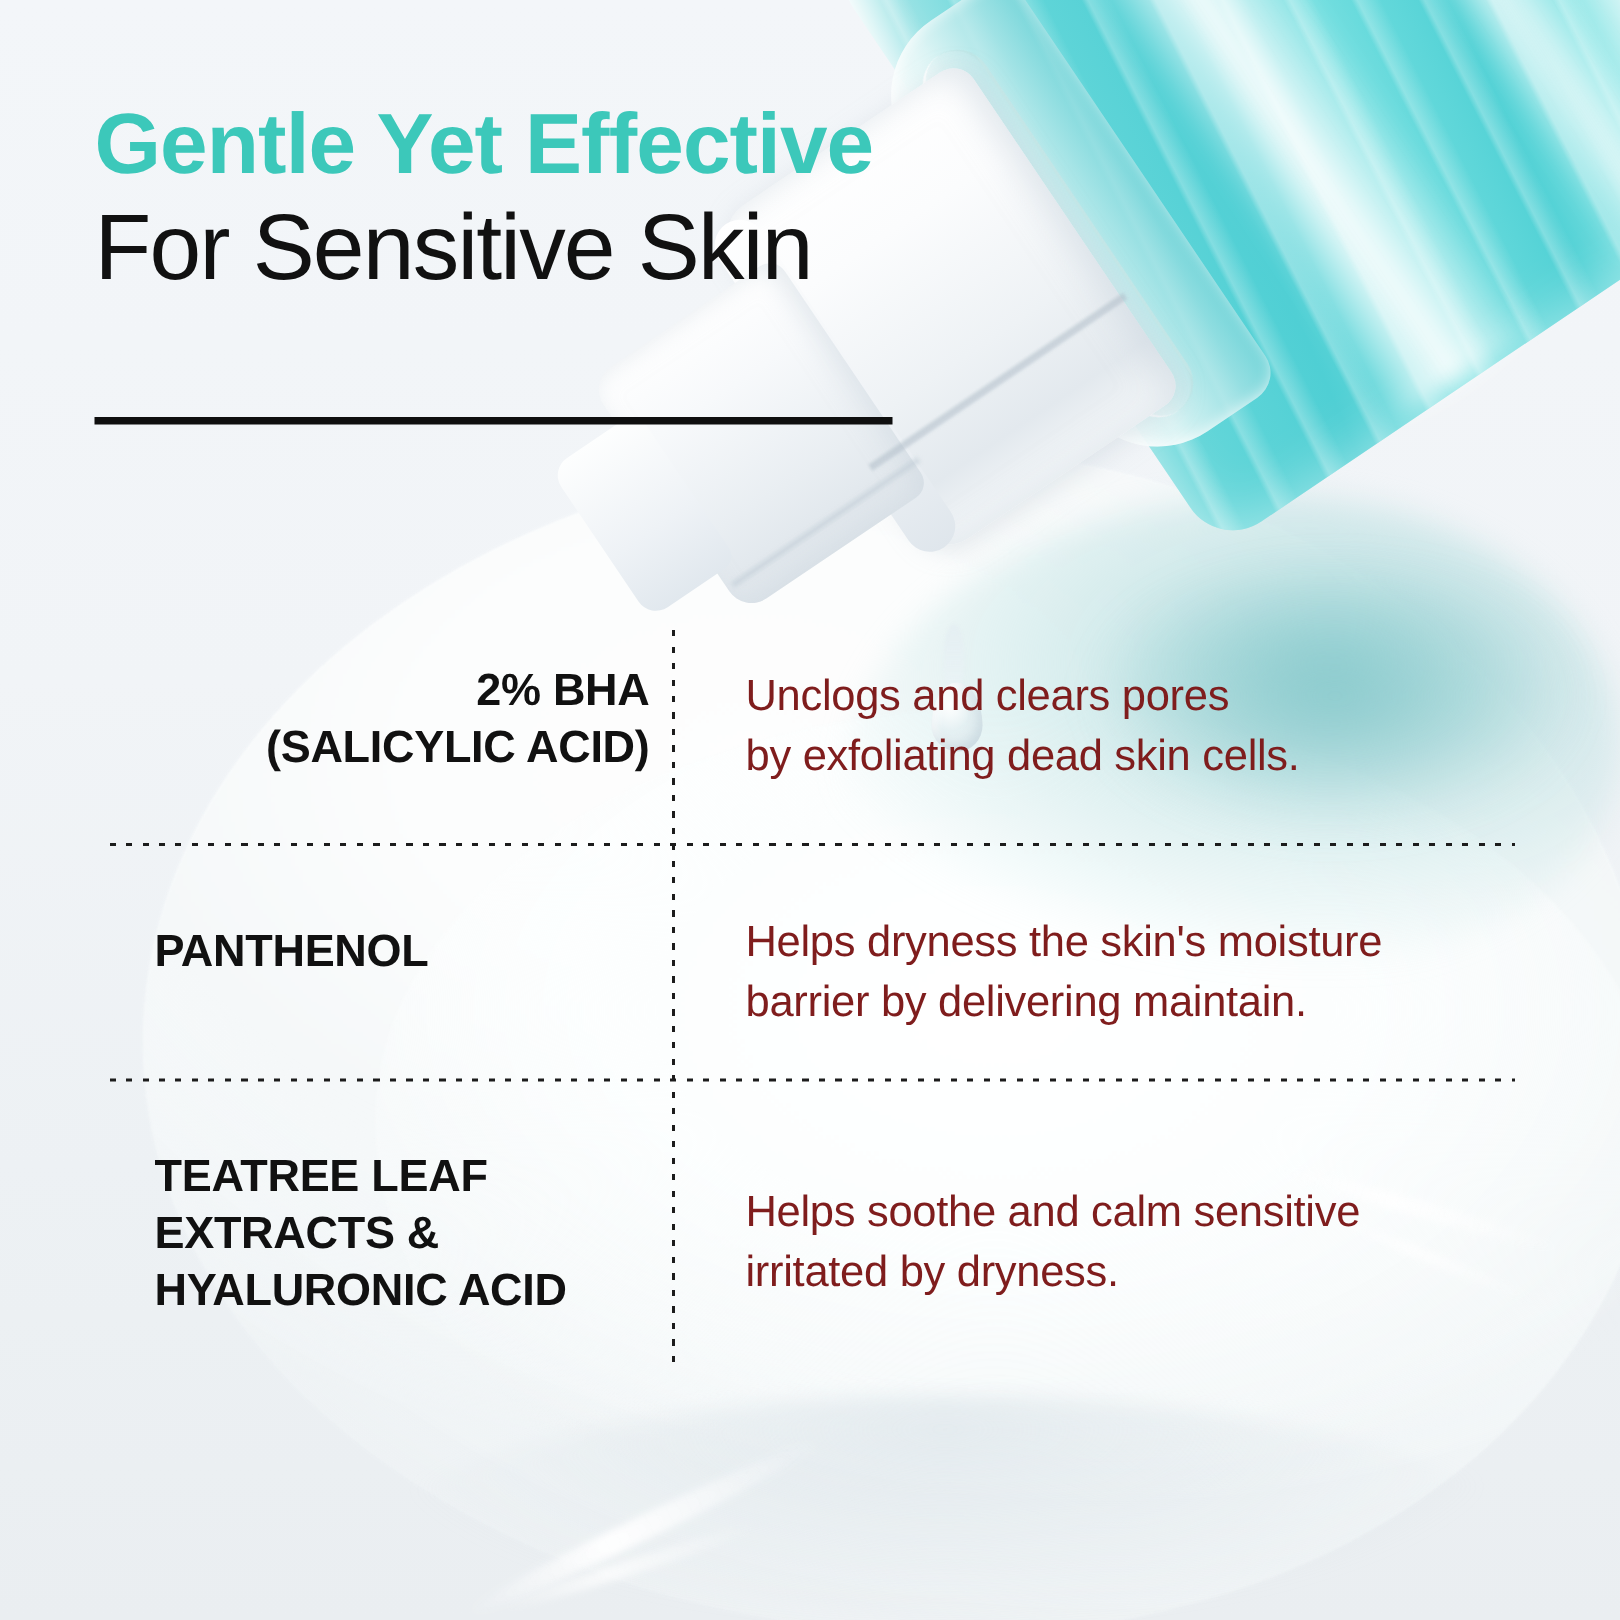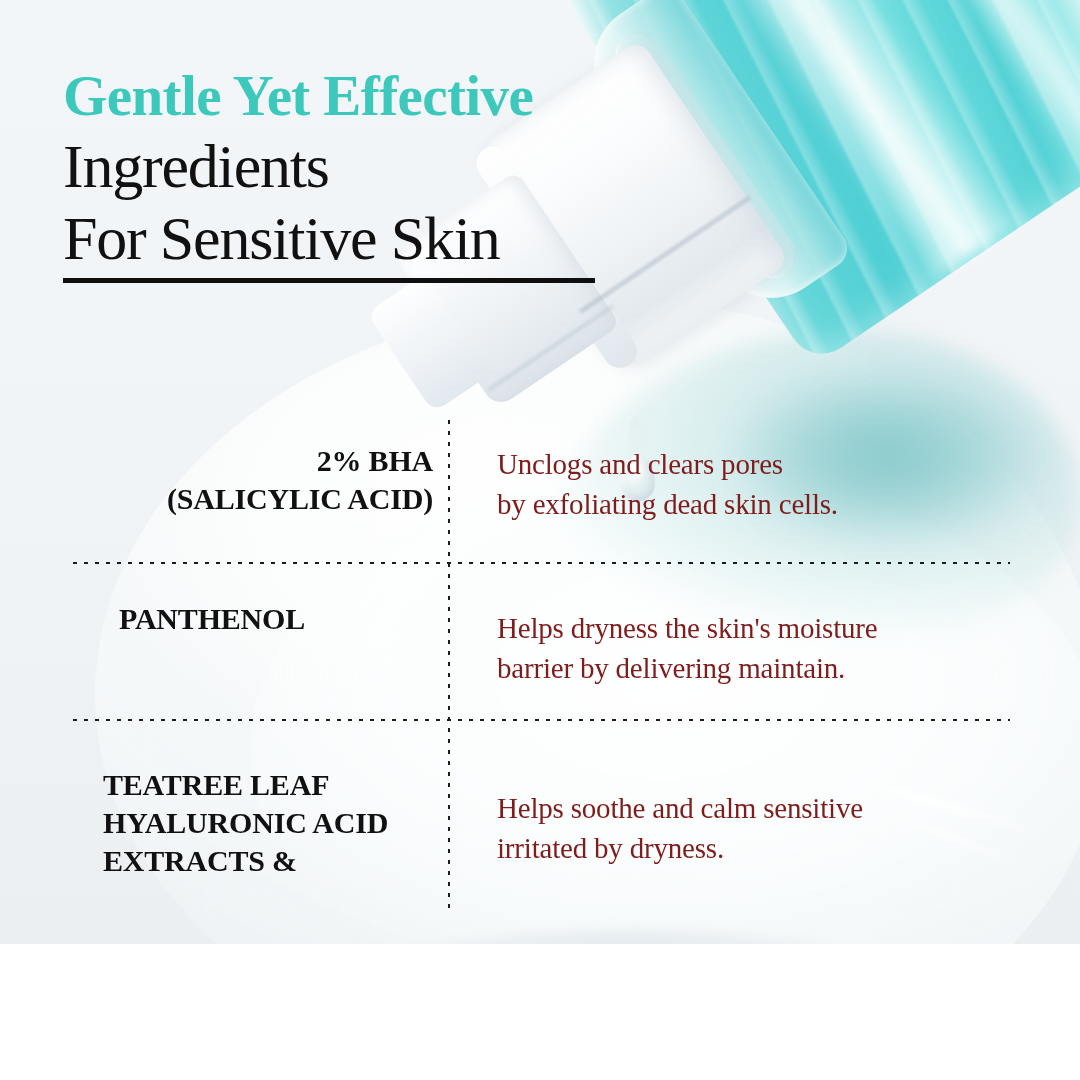--- a/index.html
+++ b/index.html
@@ -5,24 +5,23 @@
   * { margin:0; padding:0; box-sizing:border-box; }
 
   html, body {
     width:1080px; height:1080px;
     overflow:hidden;
     font-family:"Liberation Sans", sans-serif;
   }
 
   #canvas{
     position:relative;
-    width:1080px; height:944px;
+    width:1080px; height:1080px;
     background:#f2f5f8;
     overflow:hidden;
-    font-family:Liberation Serif, serif;
   }
 
   
   .photo-layer{ position:absolute; pointer-events:none; }
 
   
   .bg-wash{
     left:0; top:0; width:1080px; height:1080px;
     background:
       linear-gradient(180deg,#f3f6f9 0%, #f1f4f7 42%, #edf1f4 72%, #eaeef1 100%);
@@ -227,21 +226,21 @@
     font-size:30px; font-weight:bold; line-height:38px;
     color:#111111; letter-spacing:-.2px;
   }
   .cell-desc{
     position:absolute; left:497px; width:520px;
     font-size:29px; font-weight:normal; line-height:40px;
     color:#7f1d1d; letter-spacing:-.2px;
   }
   .r1 .cell-name{ top:4px;text-align:right; }
   .r1 .cell-desc{ top:6px; }
-  .r2 .cell-name{ top:0;margin-left:16px; }
+  .r2 .cell-name{ top:16px; }
   .r2 .cell-desc{ top:8px; }
   .r3 .cell-name{ top:6px; }
   .r3 .cell-desc{ top:28px; }
 </style>
 </head>
 <body>
 
 <div id="canvas">
 
   <div class="photo-layer bg-wash"></div>
@@ -267,21 +266,20 @@
     <div class="pump-stem"></div>
     <div class="pump-tip"></div>
     <div class="pump-seam"></div>
     <div class="pump-seam2"></div>
   </div>
   <div class="droplet-tail"></div>
   <div class="droplet"></div>
 
   <div class="headline">
     <div class="hl-1">Gentle Yet Effective</div>
-    <div class="hl-2">Ingredients</div>
     <div class="hl-3">For Sensitive Skin</div>
   </div>
   <div class="hl-underline"></div>
 
   <div class="table">
 
     <div class="v-divider"></div>
     <div class="h-divider h-div-1"></div>
     <div class="h-divider h-div-2"></div>
 
@@ -302,22 +300,22 @@
       </div>
       <div class="cell-desc">
         <div>Helps dryness the skin's moisture</div>
         <div>barrier by delivering maintain.</div>
       </div>
     </div>
 
     <div class="row row-3 r3">
       <div class="cell-name">
         <div>TEATREE LEAF</div>
+        <div>EXTRACTS &amp;</div>
         <div>HYALURONIC ACID</div>
-        <div>EXTRACTS &amp;</div>
       </div>
       <div class="cell-desc">
         <div>Helps soothe and calm sensitive</div>
         <div>irritated by dryness.</div>
       </div>
     </div>
 
   </div>
 </div>
 

